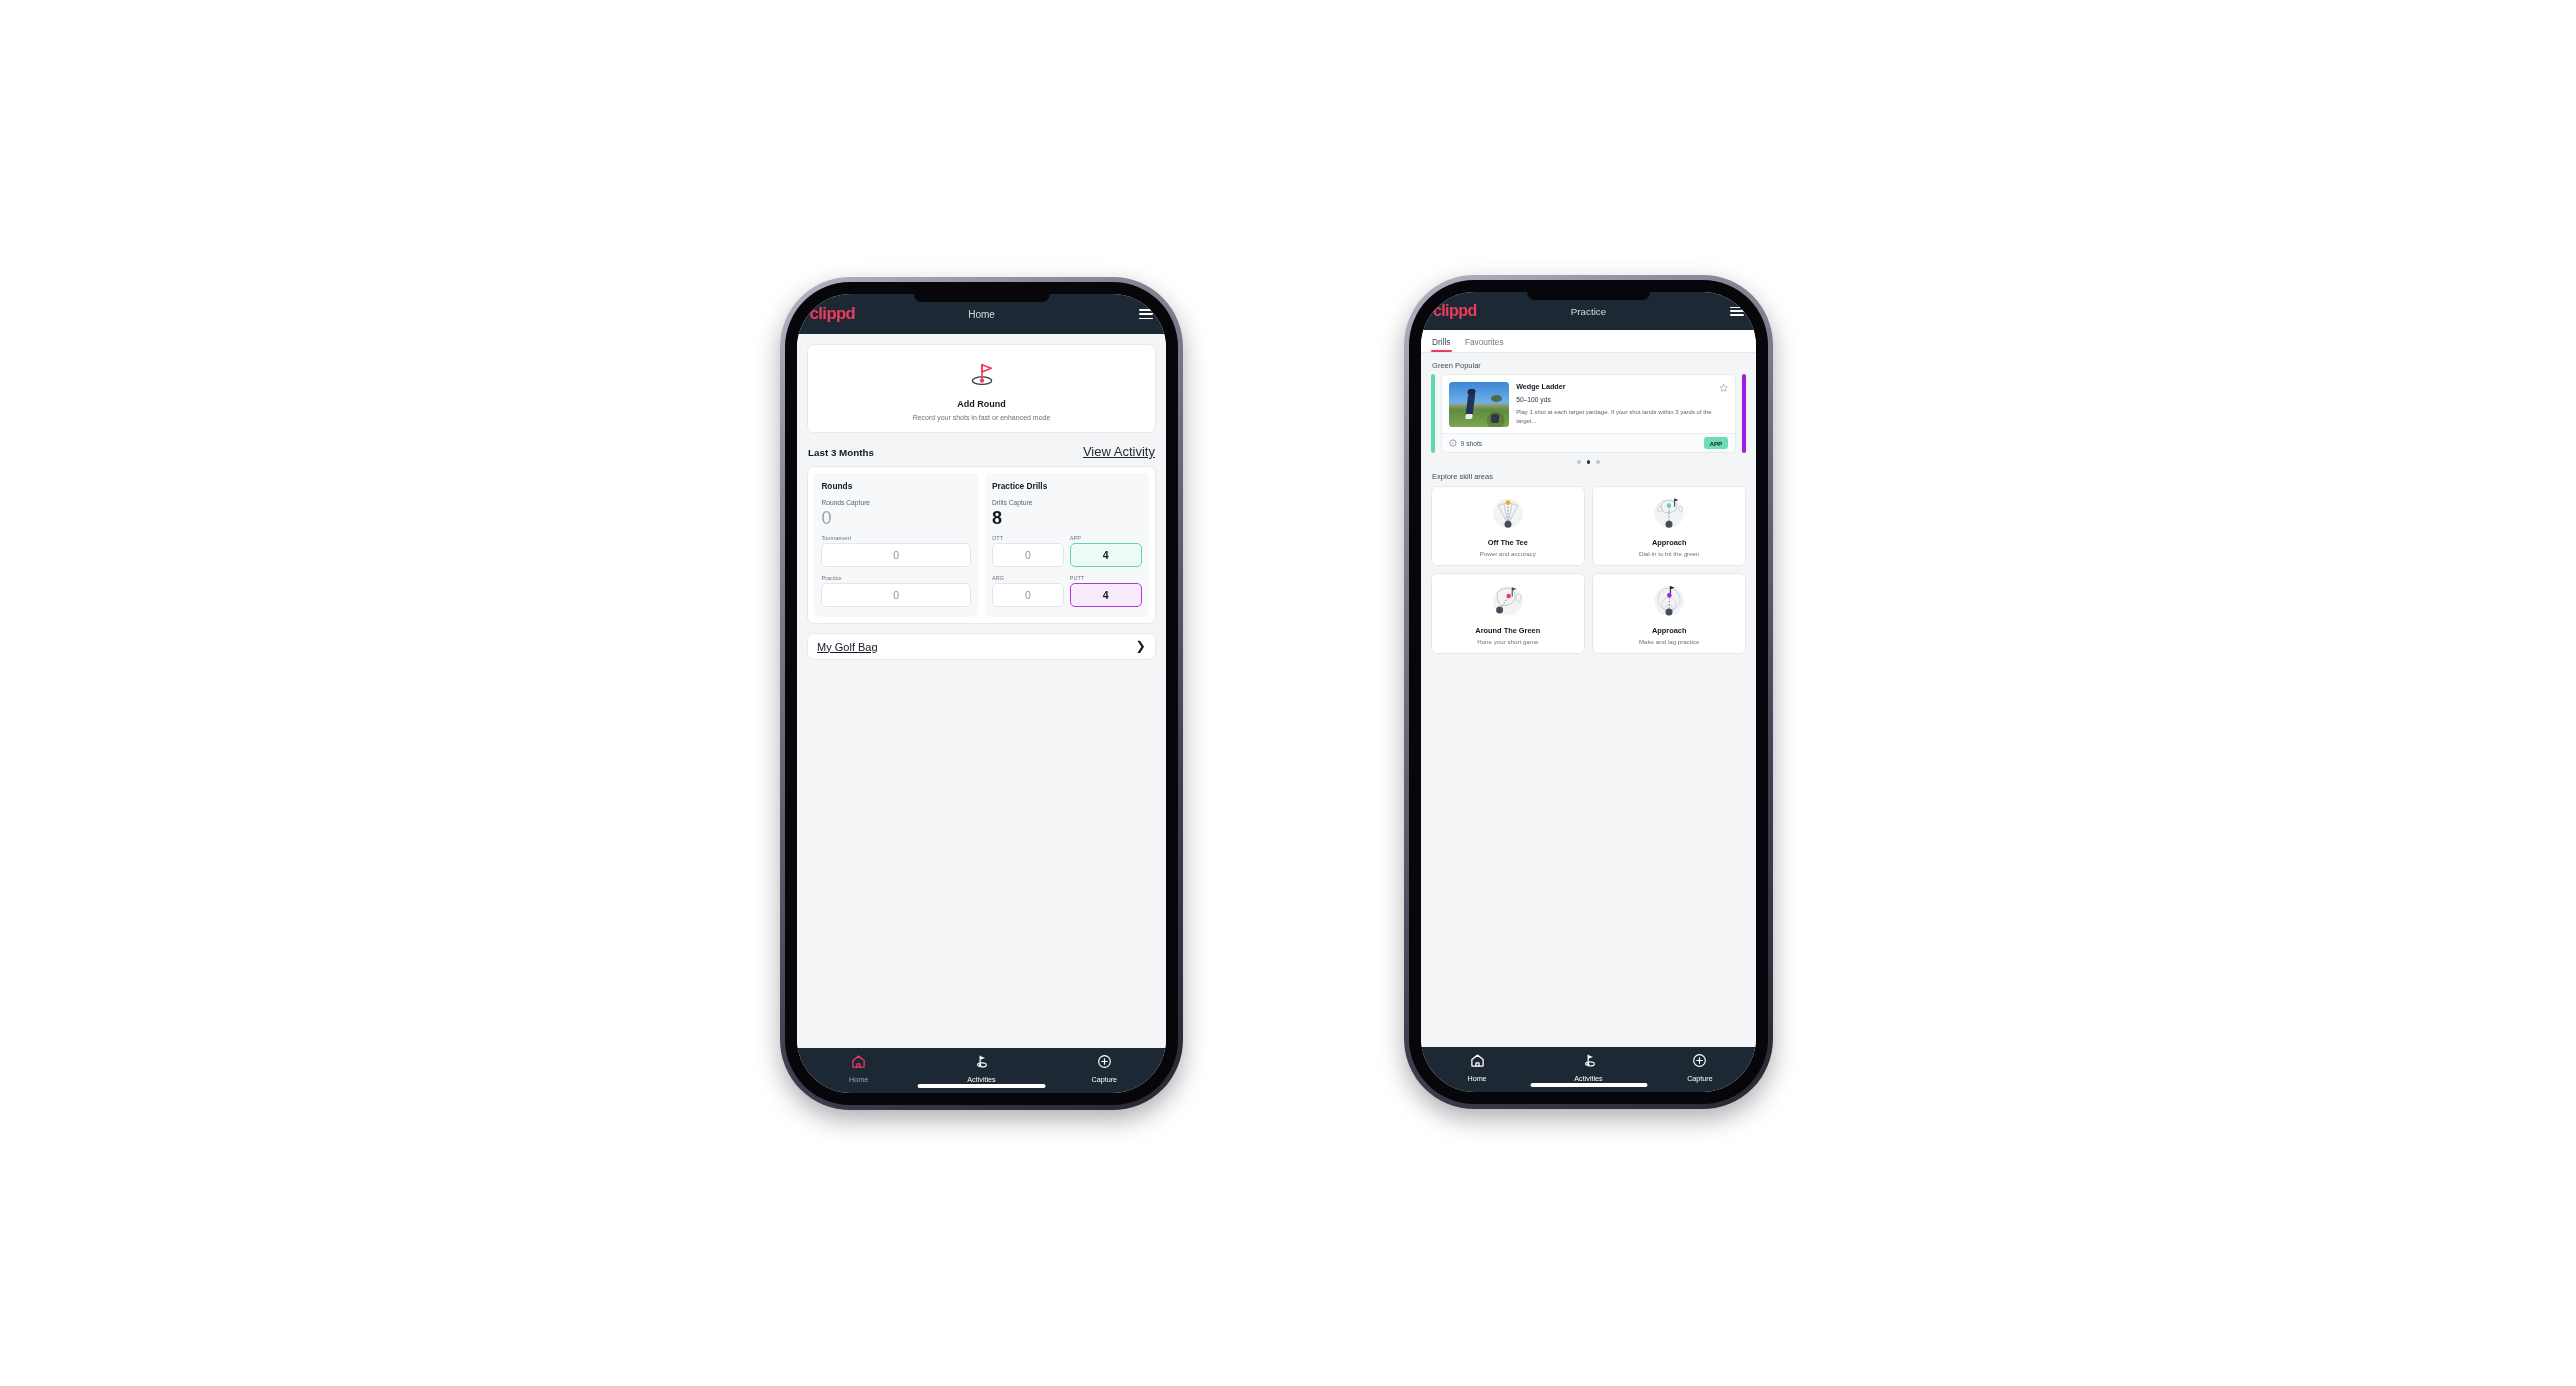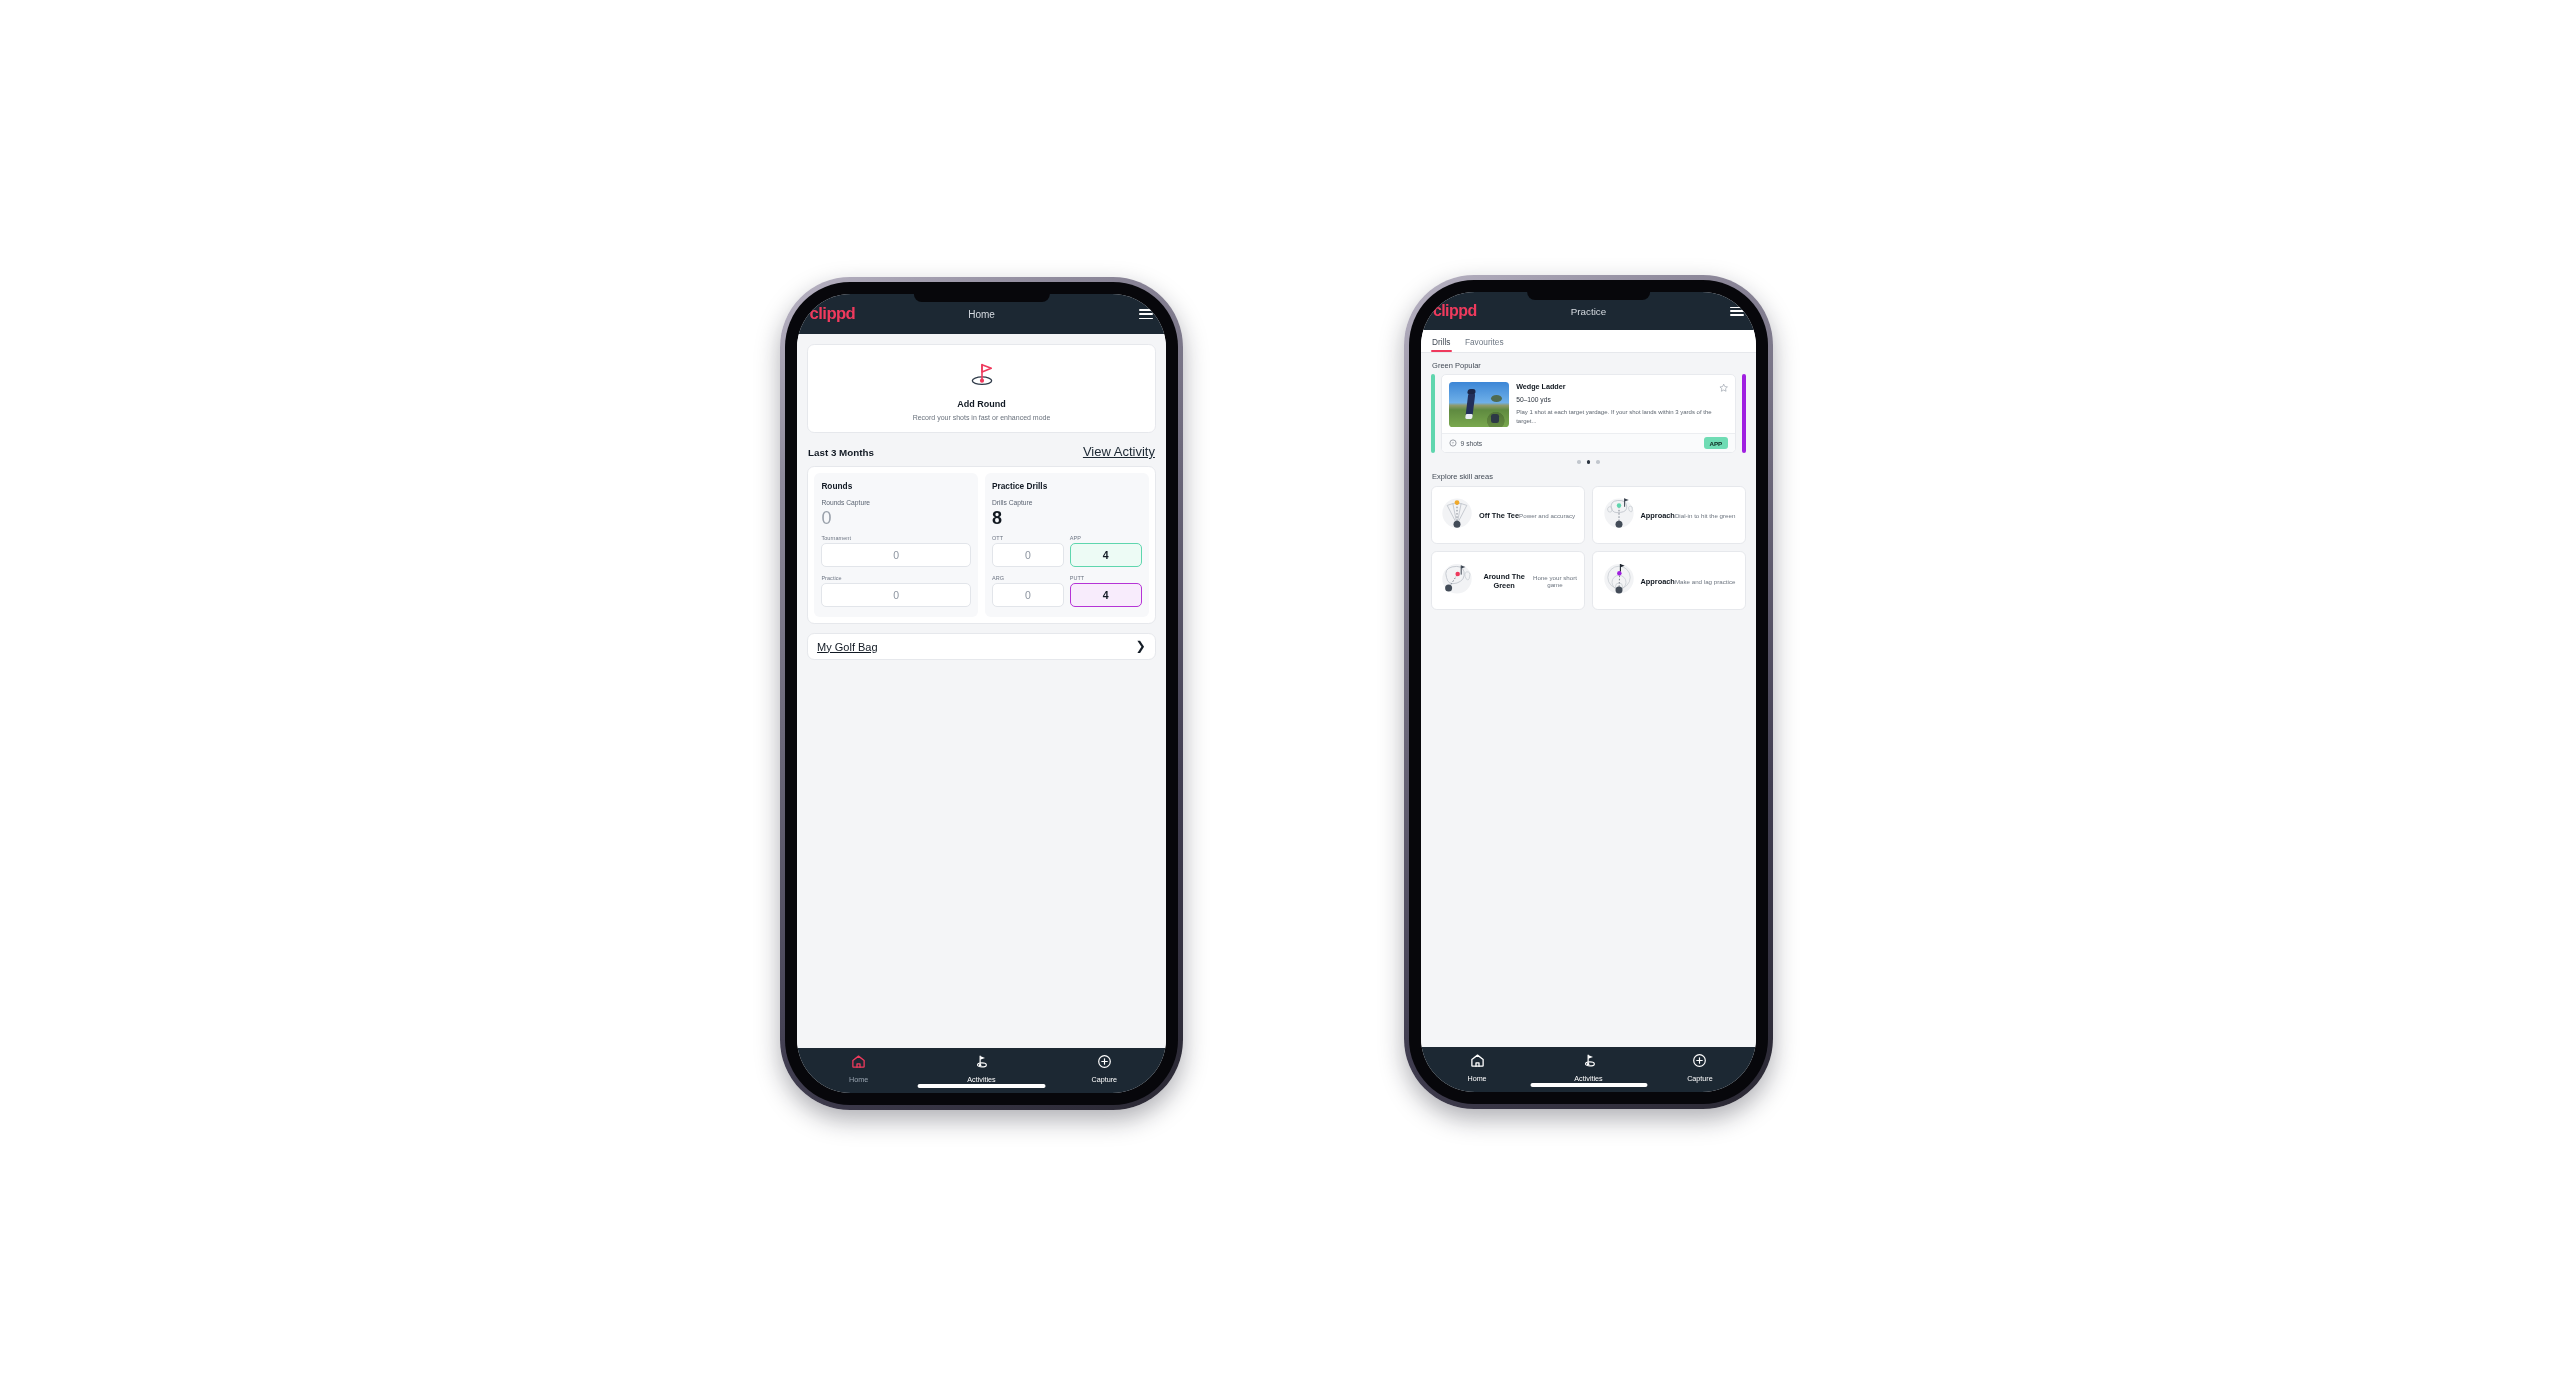--- a/index.html
+++ b/index.html
@@ -190,21 +190,21 @@
     font-size: 6.2px; font-weight:700; border-radius: 2.9px; padding: 2.2px 5.8px;
   }
   .dots { display:flex; justify-content:center; gap: 5.8px; padding: 7.2px 0 4.3px; }
   .dots i { width:3.6px; height:3.6px; border-radius:50%; background:#c2c7ce; display:block; }
   .dots i.on { background:#2b3440; }
 
   .skill-grid { display:grid; grid-template-columns: 1fr 1fr; gap: 7.2px; }
   .skill {
     background:#fff; border:0.7px solid #e6e8ec; border-radius:5.8px;
     padding: 6.5px 4.3px 8px; text-align:center;
-    display:flex; flex-direction:row; align-items:center;
+    display:flex; flex-direction:column; align-items:center;
   }
   .skill-ico { width: 43px; height: 42px; display:flex; align-items:center; justify-content:center; }
   .skill-name { font-size: 7.4px; font-weight:700; color:#111820; margin-top: 2.9px; }
   .skill-sub { font-size: 6.2px; color:#6c747f; margin-top: 2.9px; }
 </style>
 </head>
 <body>
 
 <div class="stage">
 

